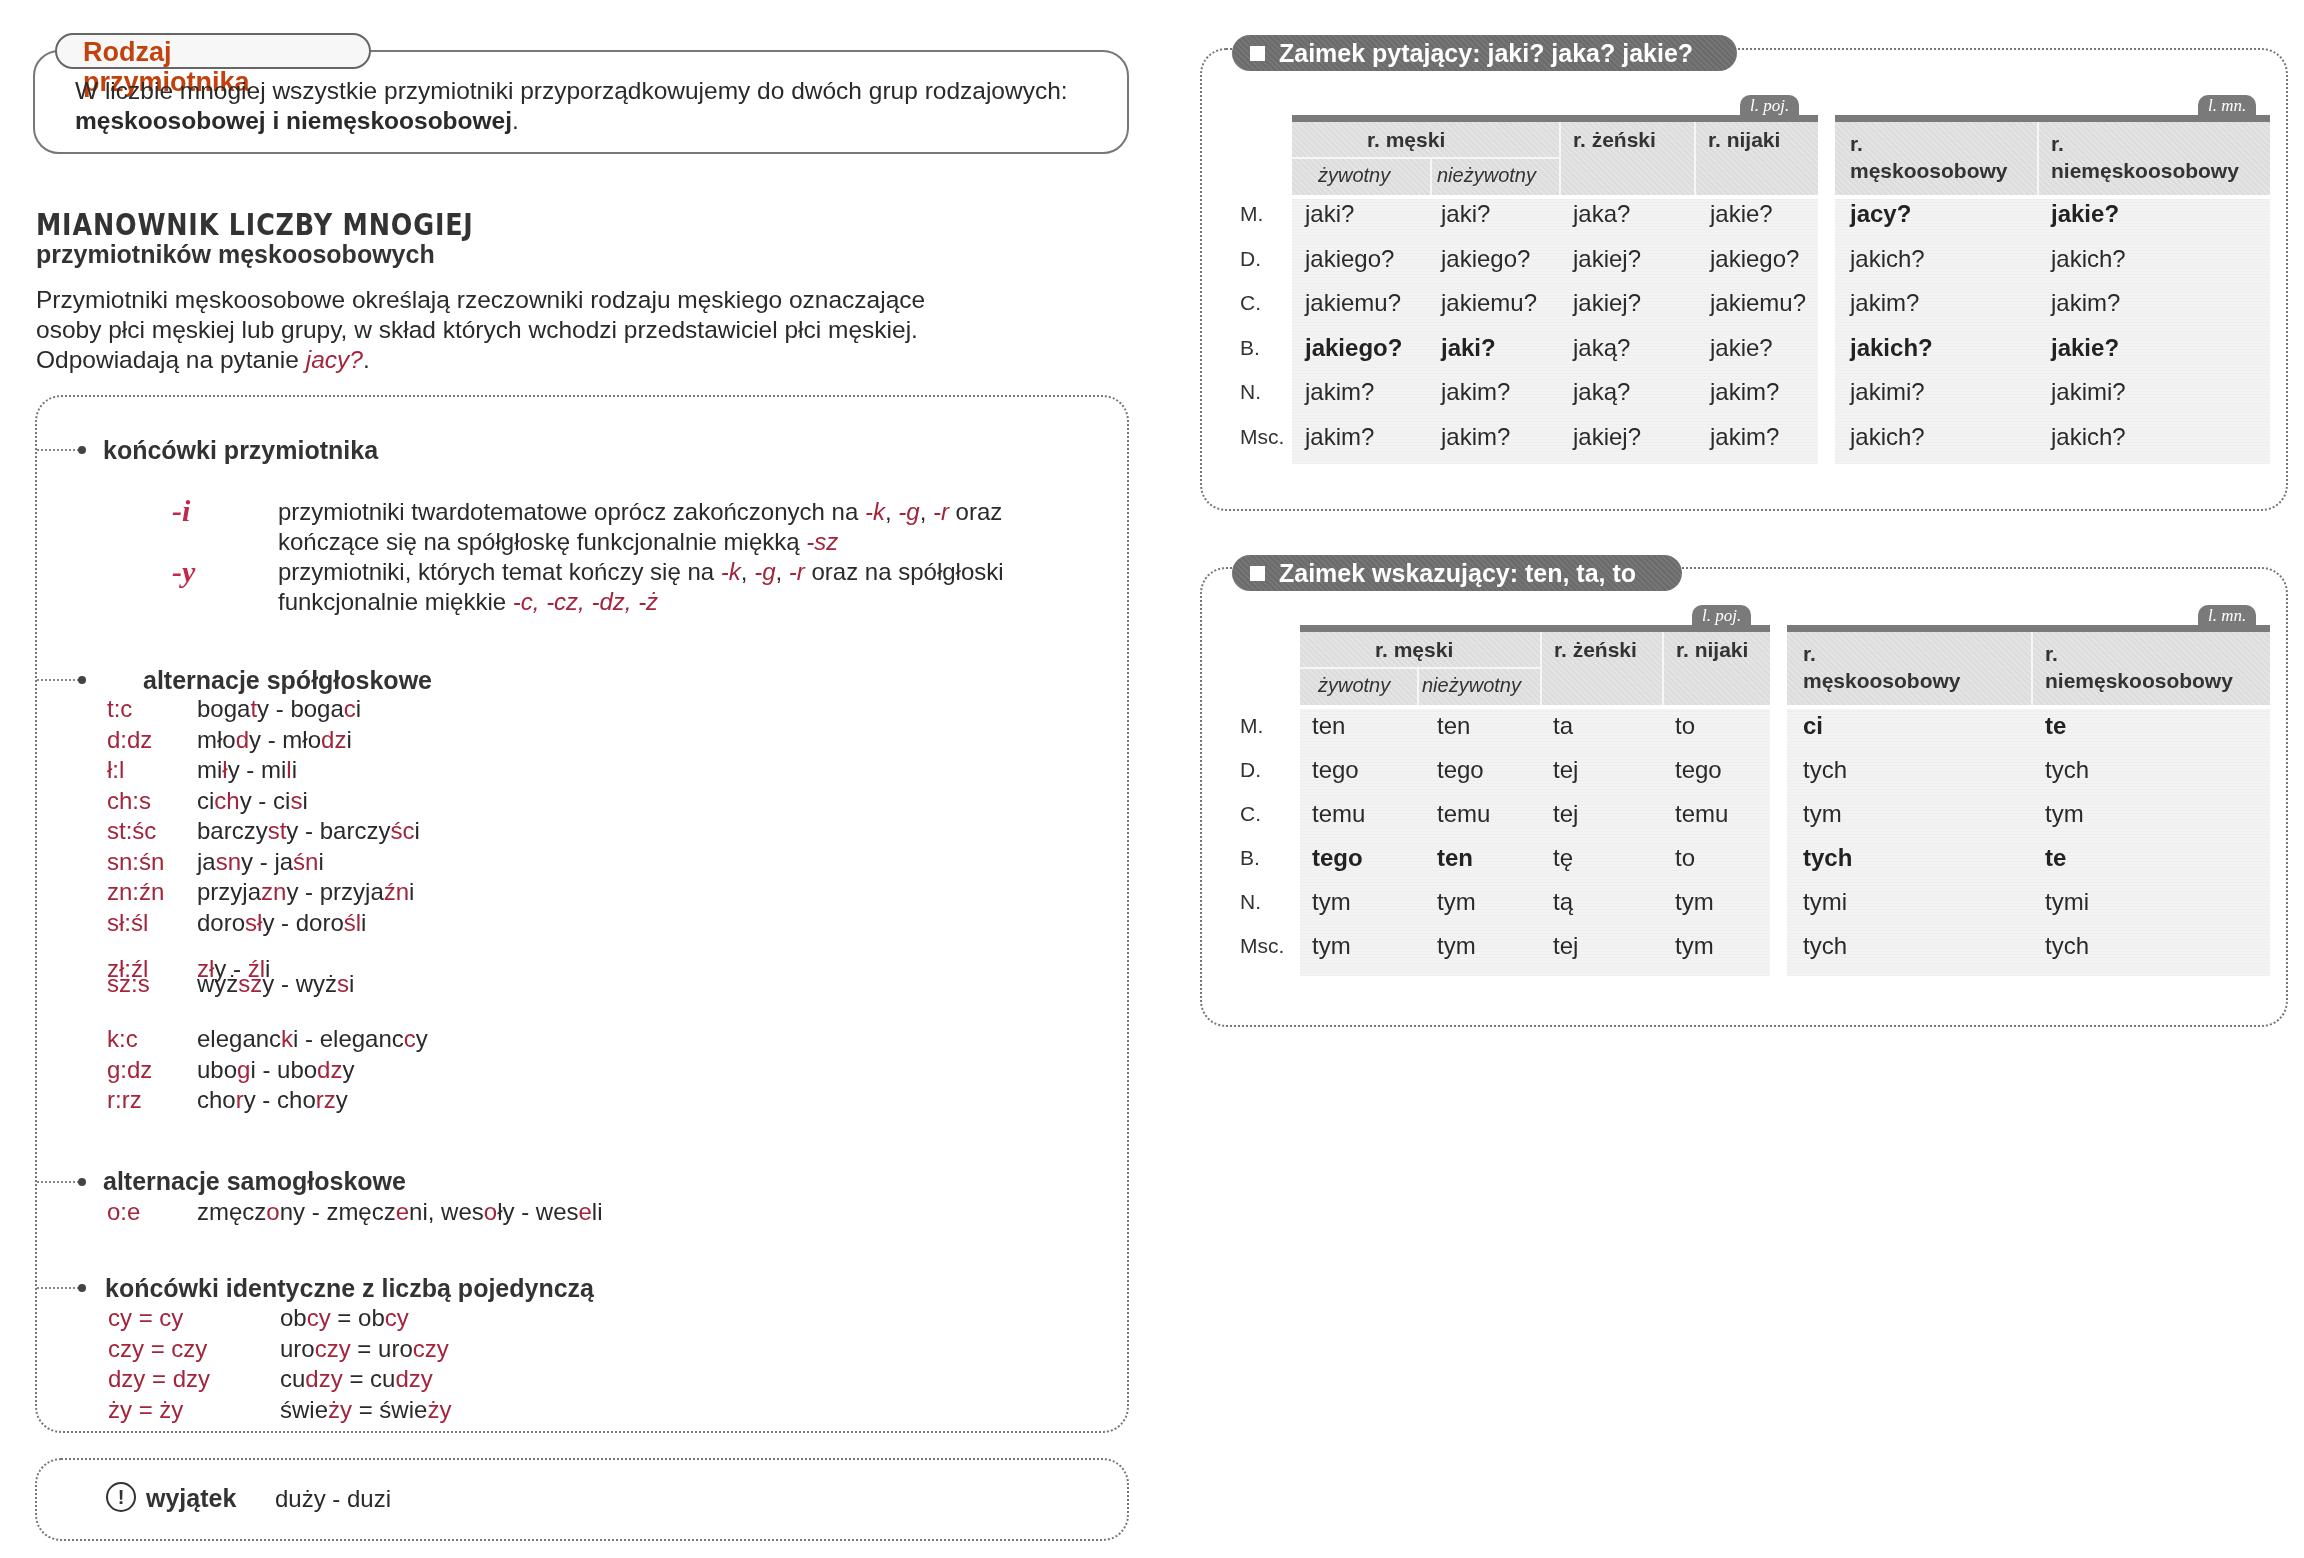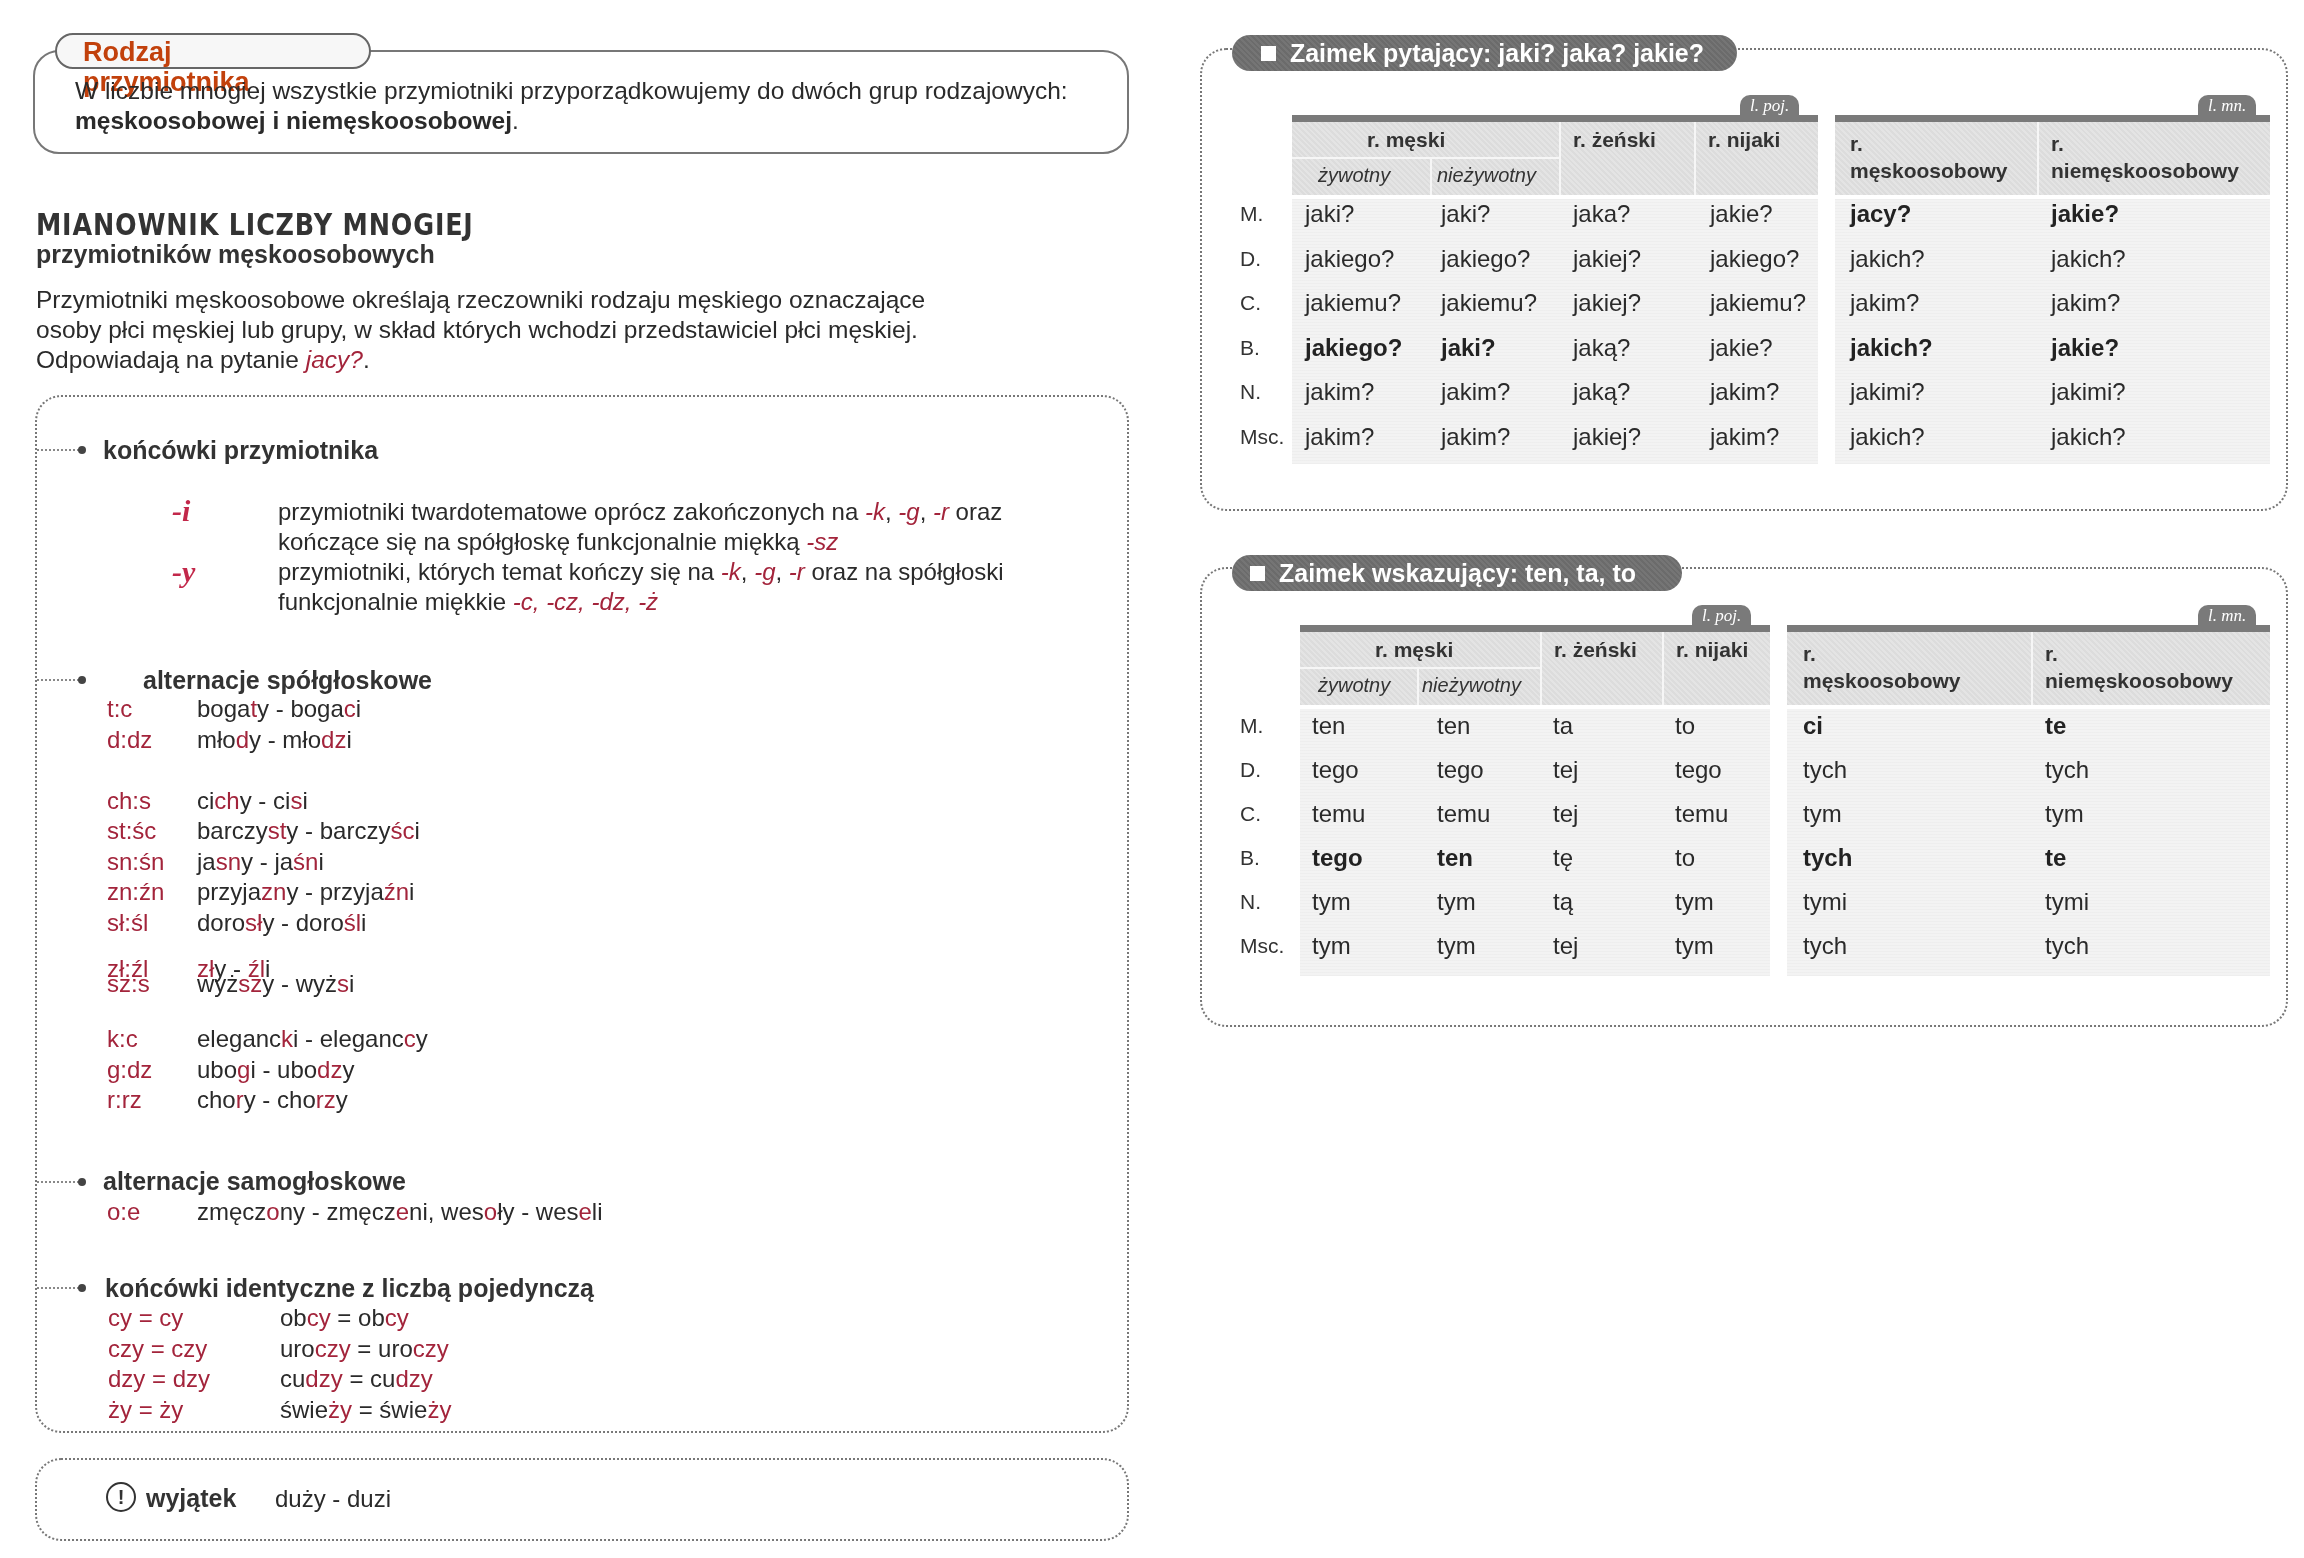--- a/index.html
+++ b/index.html
@@ -114,20 +114,24 @@
 <div class="section-head" style="left:103px; top:666px;margin-left:40px;">alternacje spółgłoskowe</div>
 <div class="abs" id="consonant-list" style="left:107px; top:694px; width:600px; height:400px;">
     <div class="alt-row" style="left:0; top:0px; width:600px;">
       <span class="alt-key">t:c</span>
       <span class="alt-ex" style="left:90px;"><span>boga</span><span class="red">t</span><span>y - boga</span><span class="red">c</span><span>i</span></span>
     </div>
     <div class="alt-row" style="left:0; top:30.5px; width:600px;">
       <span class="alt-key">d:dz</span>
       <span class="alt-ex" style="left:90px;"><span>mło</span><span class="red">d</span><span>y - mło</span><span class="red">dz</span><span>i</span></span>
     </div>
+    <div class="alt-row" style="left:0; top:61px; width:600px;">
+      <span class="alt-key">ł:l</span>
+      <span class="alt-ex" style="left:90px;"><span>mi</span><span class="red">ł</span><span>y - mi</span><span class="red">l</span><span>i</span></span>
+    </div>
     <div class="alt-row" style="left:0; top:91.5px; width:600px;">
       <span class="alt-key">ch:s</span>
       <span class="alt-ex" style="left:90px;"><span>ci</span><span class="red">ch</span><span>y - ci</span><span class="red">s</span><span>i</span></span>
     </div>
     <div class="alt-row" style="left:0; top:122px; width:600px;">
       <span class="alt-key">st:śc</span>
       <span class="alt-ex" style="left:90px;"><span>barczy</span><span class="red">st</span><span>y  - barczy</span><span class="red">śc</span><span>i</span></span>
     </div>
     <div class="alt-row" style="left:0; top:152.5px; width:600px;">
       <span class="alt-key">sn:śn</span>
@@ -195,21 +199,21 @@
     </div>
   </div>
 
 <div class="dotted-box" style="left:35px; top:1458px; width:1094px; height:83px;"></div>
 <div class="warn-icon" style="left:106px; top:1482px;">!</div>
 <div class="abs" style="left:146px; top:1484px; font-weight:bold; font-size:25px; color:#333;">wyjątek</div>
 <div class="abs" style="left:275px; top:1485px; font-size:24px; color:#2a2a2a;">duży - duzi</div>
 
 <div id="table-0">
     <div class="dotted-box" style="left:1200px; top:48px; width:1088px; height:463px;"></div>
-    <div class="table-pill" style="left:1232px; top:35px; width:505px;text-align:center;"><span class="pill-square"></span><span>Zaimek pytający: jaki? jaka? jakie?</span></div>
+    <div class="table-pill" style="left:1232px; top:35px; width:505px;"><span class="pill-square"></span><span>Zaimek pytający: jaki? jaka? jakie?</span></div>
     <div class="hdr-band" style="left:1292px; top:115px; width:526px; height:80px;"></div>
     <div class="hdr-band" style="left:1835px; top:115px; width:435px; height:80px;"></div>
     <div class="tab-label" style="left:1740px; top:95px;">l. poj.</div>
     <div class="tab-label" style="left:2198px; top:95px;">l. mn.</div>
     <div class="vsep" style="left:1559px; top:122px; height:73px;"></div>
     <div class="vsep" style="left:1694px; top:122px; height:73px;"></div>
     <div class="hsep" style="left:1292px; top:157px; width:267px;"></div>
     <div class="vsep" style="left:1430px; top:159px; height:36px;"></div>
     <div class="vsep" style="left:2037px; top:122px; height:73px;"></div>
     <div class="hcell" style="left:1367px; top:128px;">r. męski</div>

